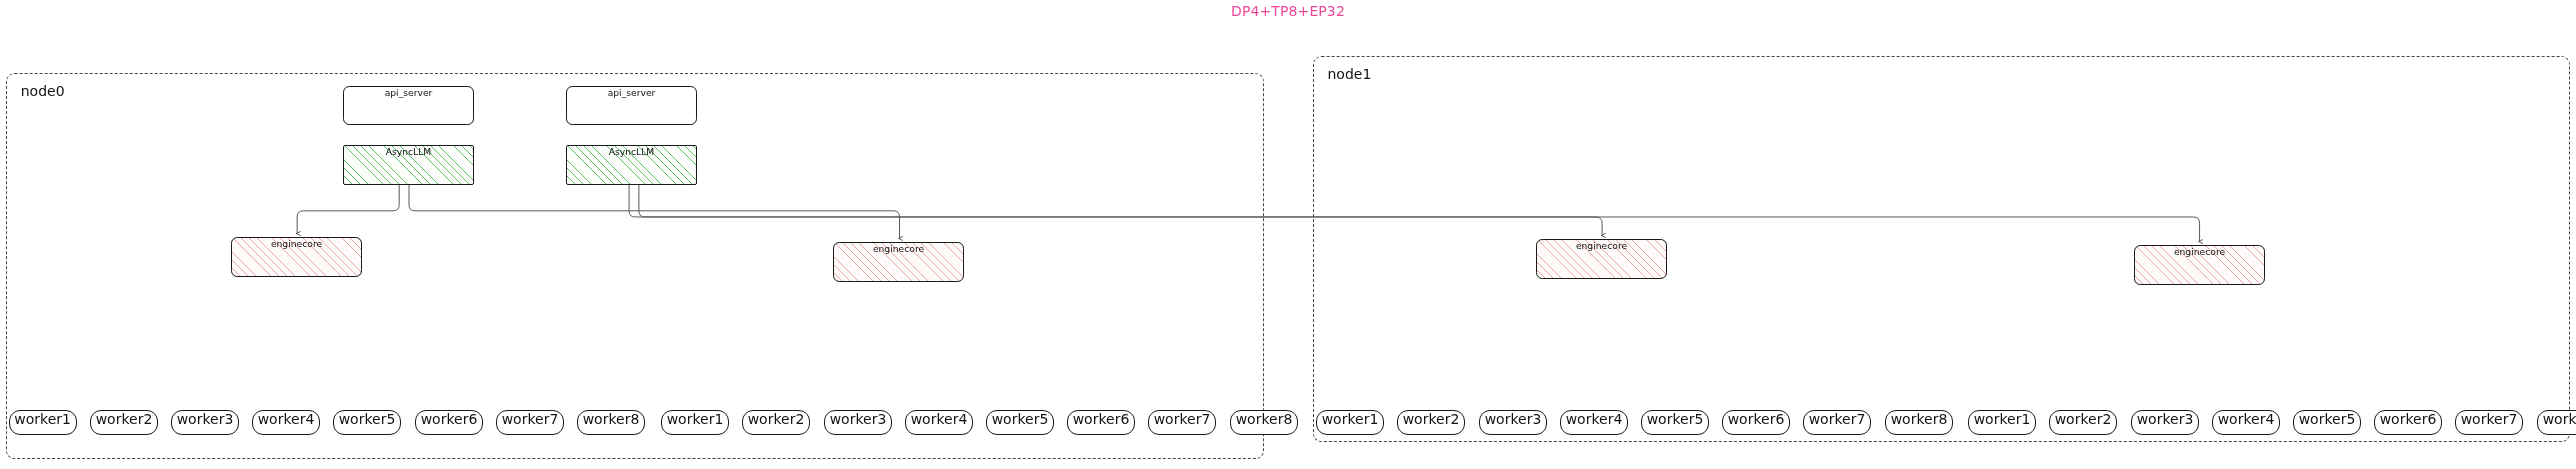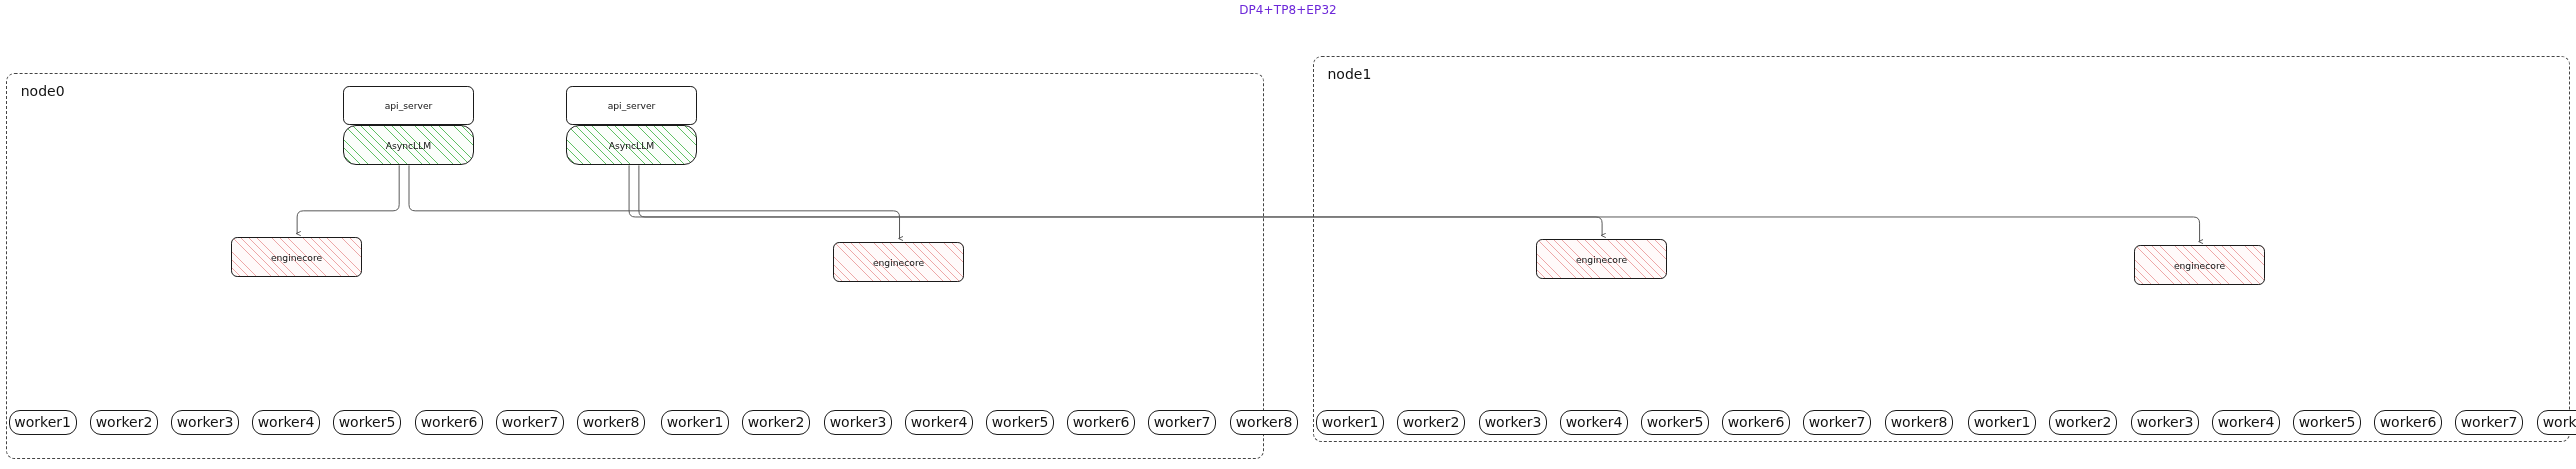--- a/index.html
+++ b/index.html
@@ -22,22 +22,22 @@
     background: #ffffff;
   }
 
   
   .diagram-title {
     position: absolute;
     top: 2.5px;
     left: 0;
     width: 2576px;
     text-align: center;
-    font-size: 12px;
-    color: #6d28d9;
+    font-size: 14px;
+    color: #ec4899;
     letter-spacing: 0.1px;
     white-space: nowrap;
   }
 
   
   .node-box {
     position: absolute;
     border: 1.2px dashed #444444;
     border-radius: 8.6px;
     background: transparent;
@@ -53,44 +53,44 @@
   }
 
   
   .nodeshape {
     position: absolute;
     box-sizing: border-box;
     border: 1.2px solid #1a1a1a;
     border-radius: 4.9px;
     background: #ffffff;
     display: flex;
-    align-items: center;
     justify-content: center;
     font-size: 9.2px;
     color: #121212;
     white-space: nowrap;
     overflow: hidden;
   }
 
   .nodeshape.api-server {
     border-radius: 6.2px;
     background: #ffffff;
   }
 
   
   .nodeshape.asyncllm {
-    border-radius: 13px;
+    border-radius: 2px;
     background-color: #fbfefb;
     background-image: repeating-linear-gradient(
       45deg,
       #5fbf63 0px,
       #5fbf63 0.6px,
       rgba(255,255,255,0) 0.6px,
       rgba(255,255,255,0) 5.5px
     );
+    margin-top: 20px;
   }
 
   
   .nodeshape.enginecore {
     border-radius: 6.2px;
     background-color: #fffafa;
     background-image: repeating-linear-gradient(
       45deg,
       #eda7a7 0px,
       #eda7a7 0.6px,

